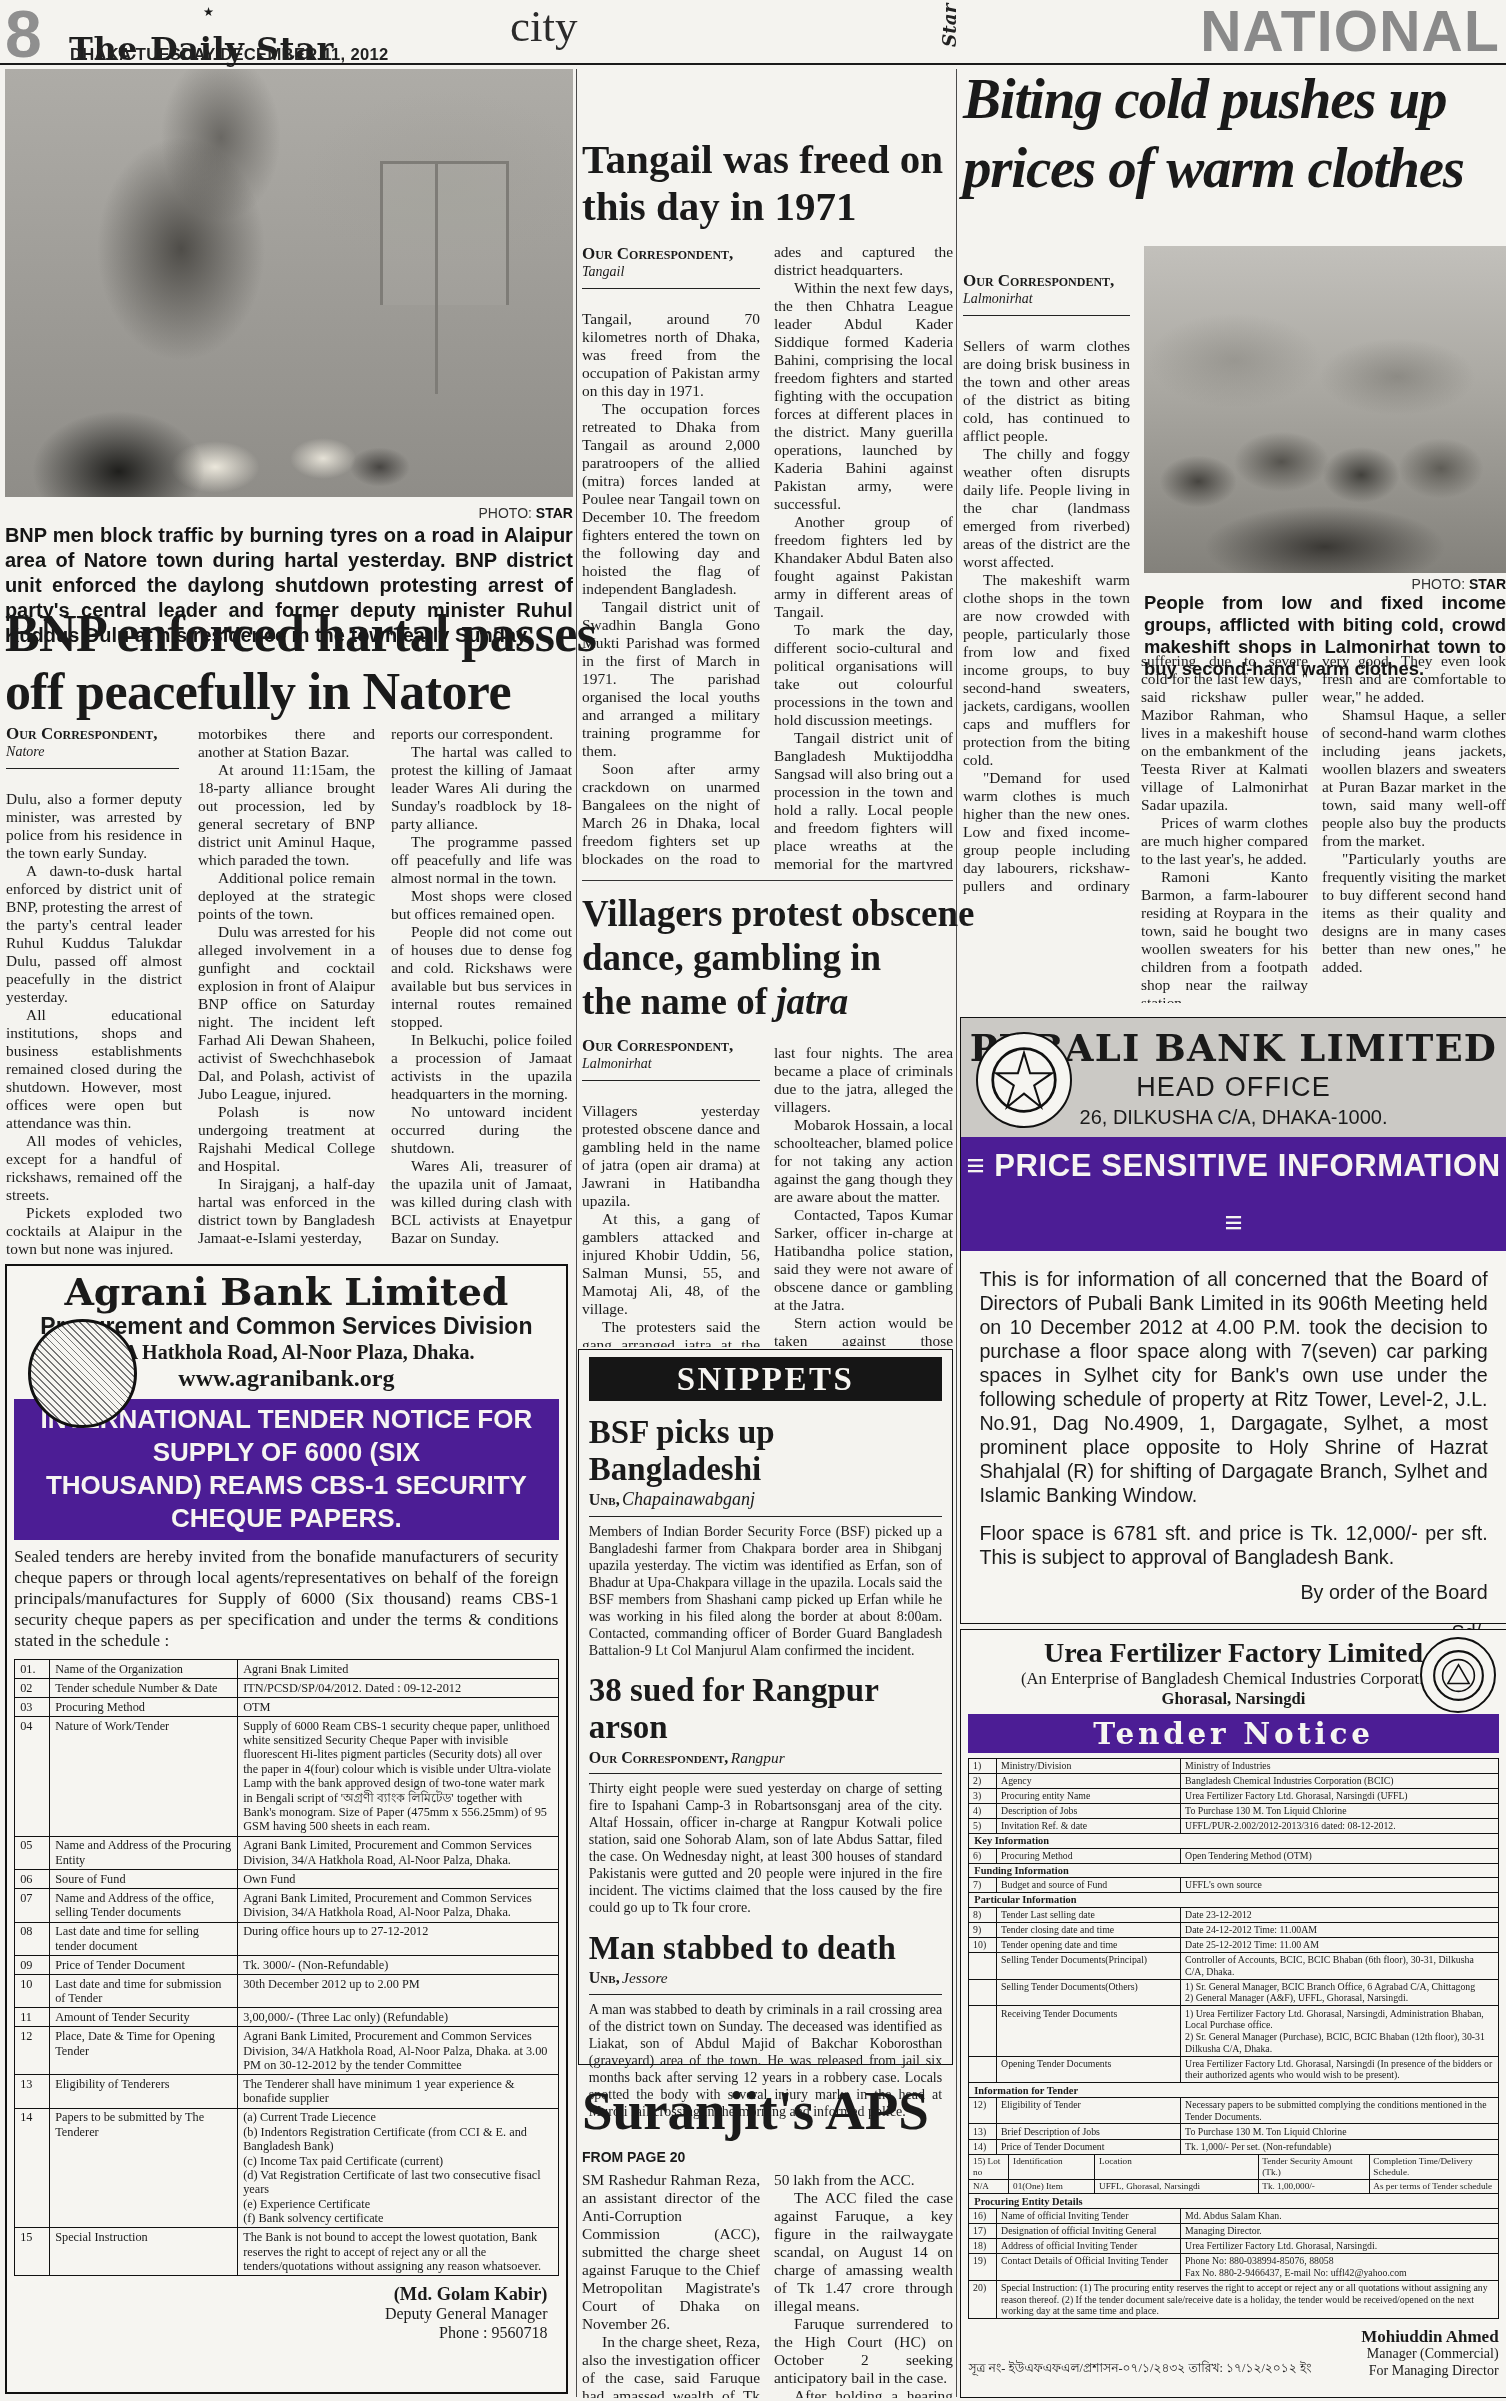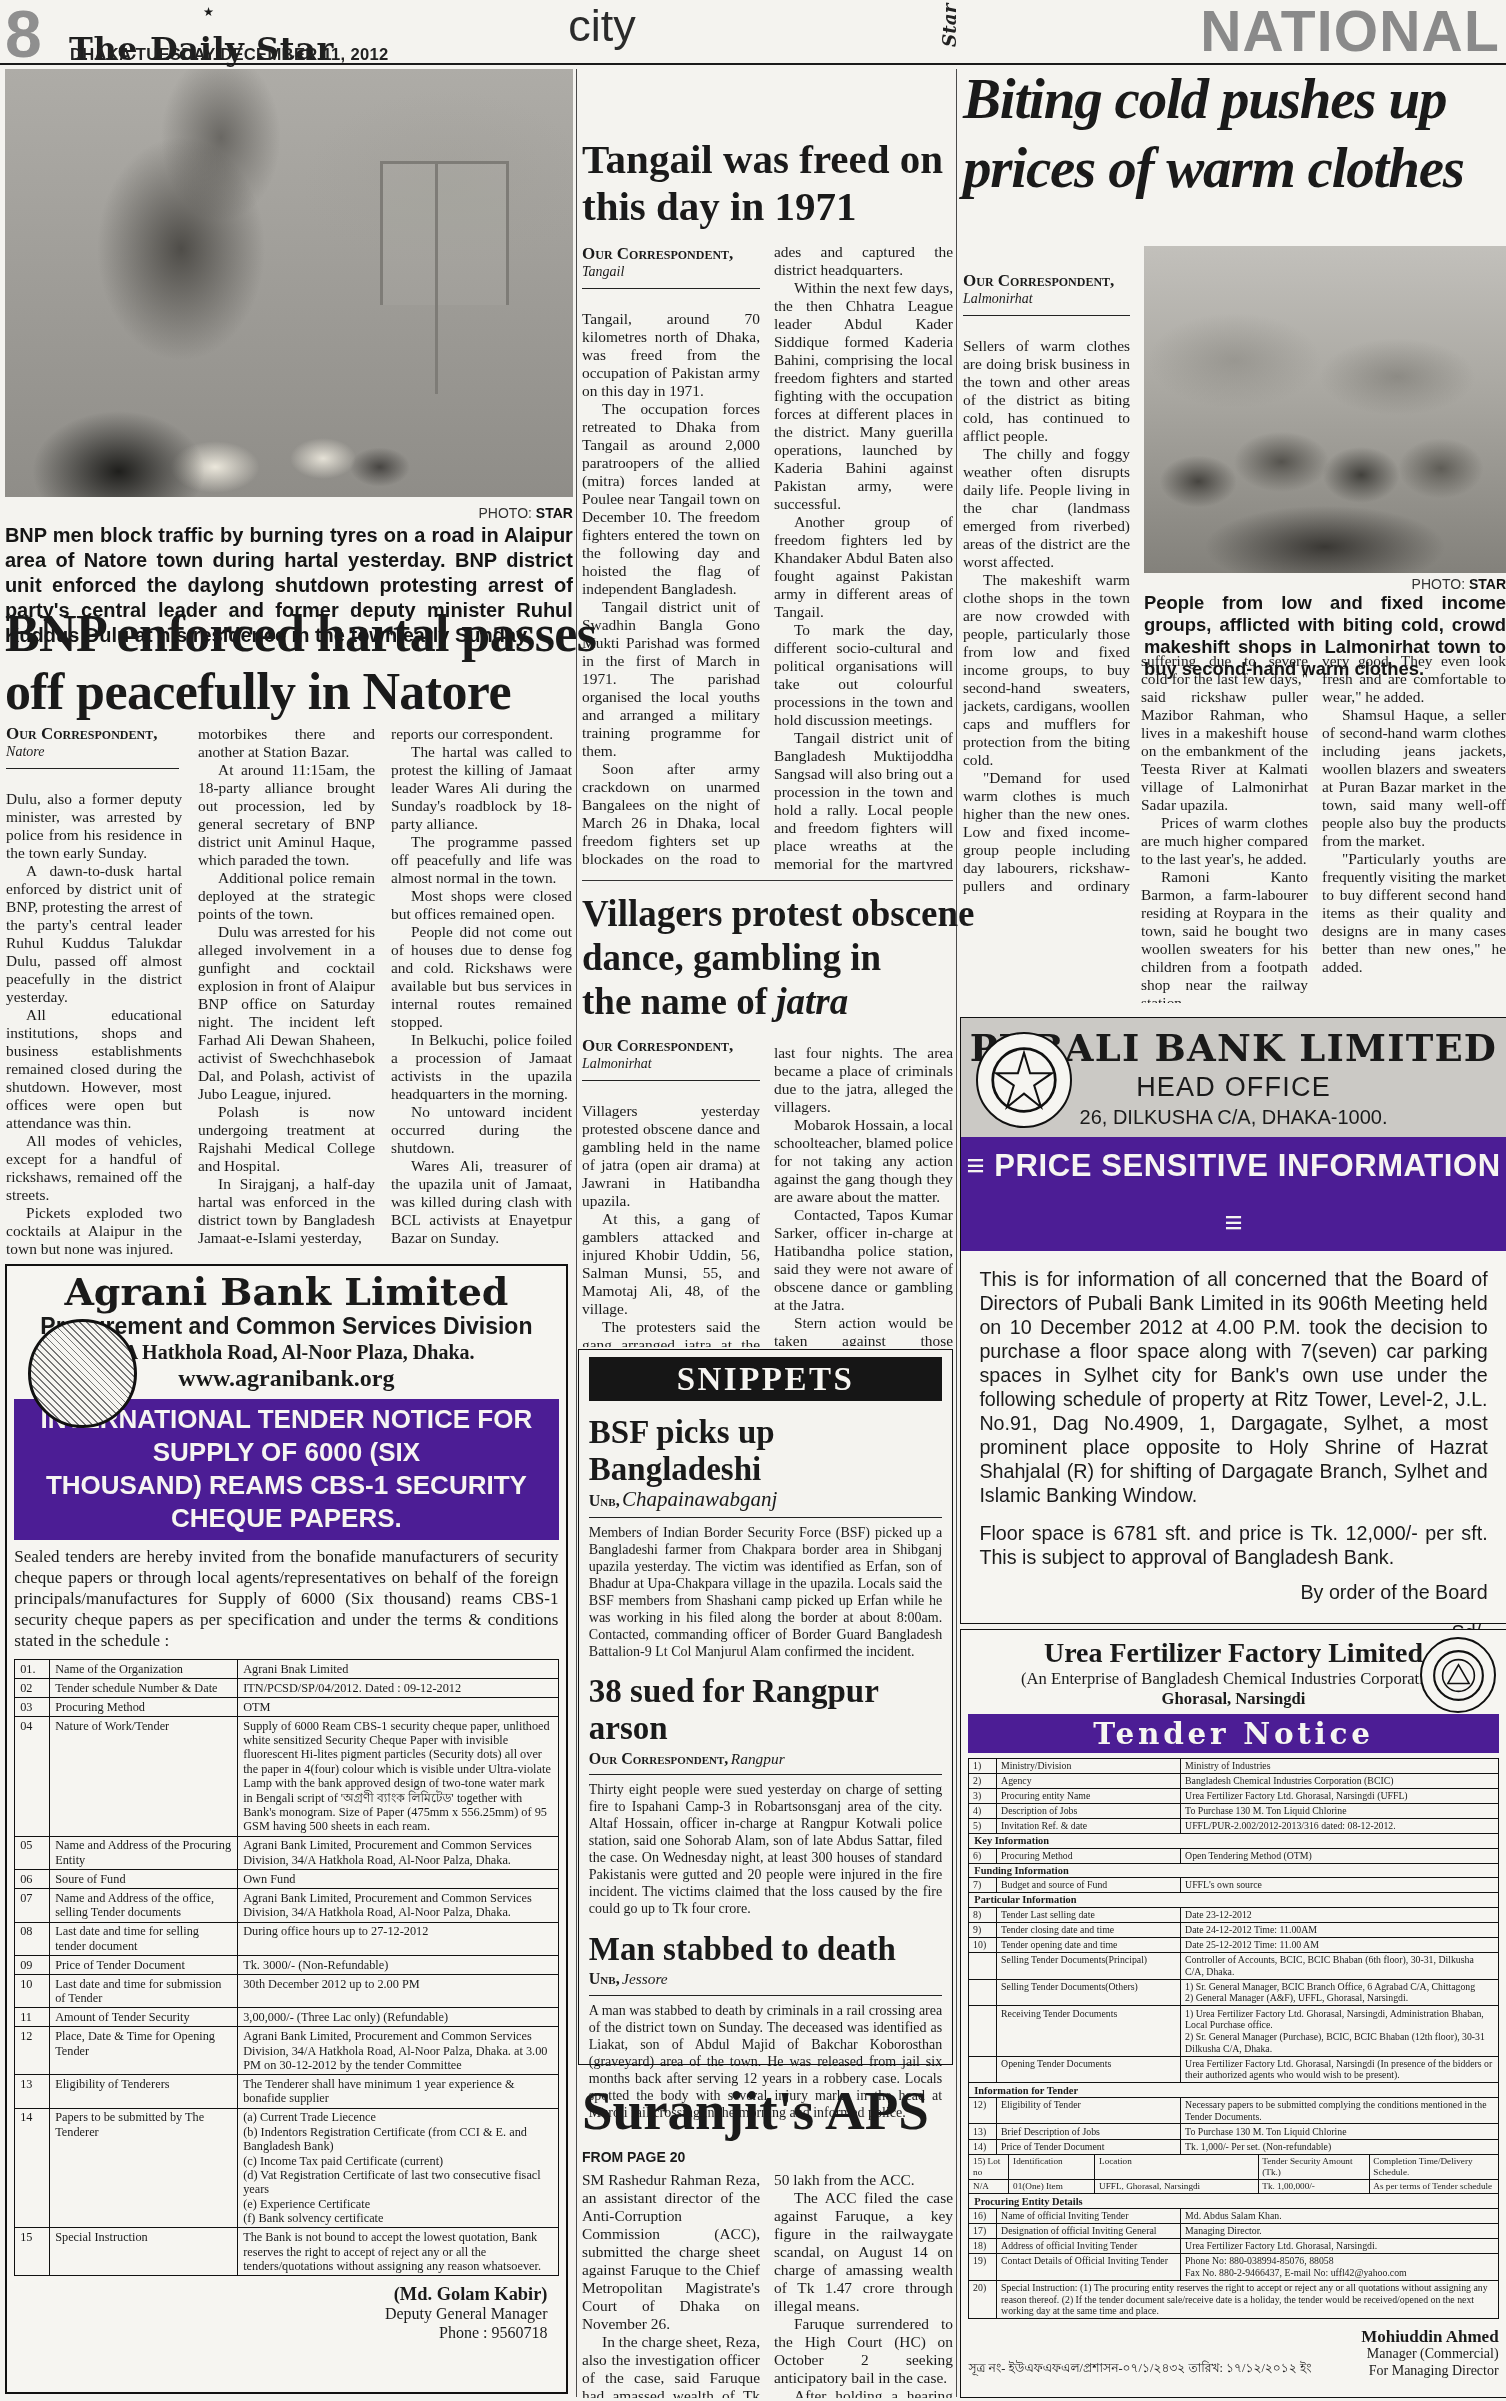--- a/index.html
+++ b/index.html
@@ -7,21 +7,21 @@
         font-family:"Liberation Serif",serif;overflow:hidden;}
   .abs{position:absolute;}
   .just{text-align:justify;}
   .b{font-weight:bold;}
   .i{font-style:italic;}
 
   
   .pagenum{font-family:"Liberation Sans",sans-serif;font-size:66px;font-weight:bold;color:#8f8f8f;line-height:61px;}
   .paperlogo{font-family:"DejaVu Serif",serif;font-size:32px;font-weight:bold;color:#1f1f1f;letter-spacing:0.6px;}
   .dateline{font-family:"Liberation Sans",sans-serif;font-size:16.6px;font-weight:bold;letter-spacing:0.3px;color:#222;}
-  .citytag{font-family:Liberation Sans, sans-serif;font-size:45px;color:#2b2b2b;text-align:center;}
+  .citytag{font-family:Liberation Serif, serif;font-size:45px;color:#2b2b2b;text-align:left;}
   .natl{font-family:"Liberation Sans",sans-serif;font-size:57px;font-weight:bold;color:#8a8a8a;letter-spacing:1.2px;text-align:right;line-height:61px;}
   .starvert{font-family:"DejaVu Serif",serif;font-size:18.4px;font-weight:bold;font-style:italic;transform:rotate(-90deg);transform-origin:center;color:#222;}
   .hdr-rule{background:#1a1a1a;height:1.8px;}
 
   .vrule{background:#4a4a4a;width:1.2px;}
   .hrule{background:#333;height:1.2px;}
 
   
   .photo{overflow:hidden;background:#a5a39e;}
   .photo1{background:
@@ -323,21 +323,21 @@
       <p>Contacted, Tapos Kumar Sarker, officer in-charge at Hatibandha police station, said they were not aware of obscene dance or gambling at the Jatra.</p>
       <p>Stern action would be taken against those responsible for the offence after investigating the matter, said the OC.</p>
     </div>
 
   <div class="abs snipbox" style="left:578px;top:1349px;width:375px;height:716px;padding:7.4px 9.8px;box-sizing:border-box;">
     <div class="snipbar">SNIPPETS</div>
 
     <div class="hl-snip" style="margin-top:12.3px;">BSF picks up Bangladeshi</div>
     <div class="byline" style="margin-top:2.5px;">
       <span class="who" style="font-size:16px;">Unb,</span>
-      <span class="loc" style="font-size:21px;margin-top:15px;">Chapainawabganj</span>
+      <span class="loc" style="font-size:18px;margin-top:15px;">Chapainawabganj</span>
     </div>
     <div class="col just snipbody" style="margin-top:6.1px;">Members of Indian Border Security Force (BSF) picked up a Bangladeshi farmer from Chakpara border area in Shibganj upazila yesterday. The victim was identified as Erfan, son of Bhadur at Upa-Chakpara village in the upazila. Locals said the BSF members from Shashani camp picked up Erfan while he was working in his filed along the border at about 8:00am. Contacted, commanding officer of Border Guard Bangladesh Battalion-9 Lt Col Manjurul Alam confirmed the incident.</div>
 
     <div class="hl-snip" style="margin-top:13.5px;">38 sued for Rangpur arson</div>
     <div class="byline" style="margin-top:2.5px;">
       <span class="who" style="font-size:16px;">Our Correspondent,</span>
       <span class="loc" style="font-size:15.4px;">Rangpur</span>
     </div>
     <div class="col just snipbody" style="margin-top:6.1px;">Thirty eight people were sued yesterday on charge of setting fire to Ispahani Camp-3 in Robartsonsganj area of the city. Altaf Hossain, officer in-charge at Rangpur Kotwali police station, said one Sohorab Alam, son of late Abdus Sattar, filed the case. On Wednesday night, at least 300 houses of standard Pakistanis were gutted and 20 people were injured in the fire incident. The victims claimed that the loss caused by the fire could go up to Tk four crore.</div>
 

